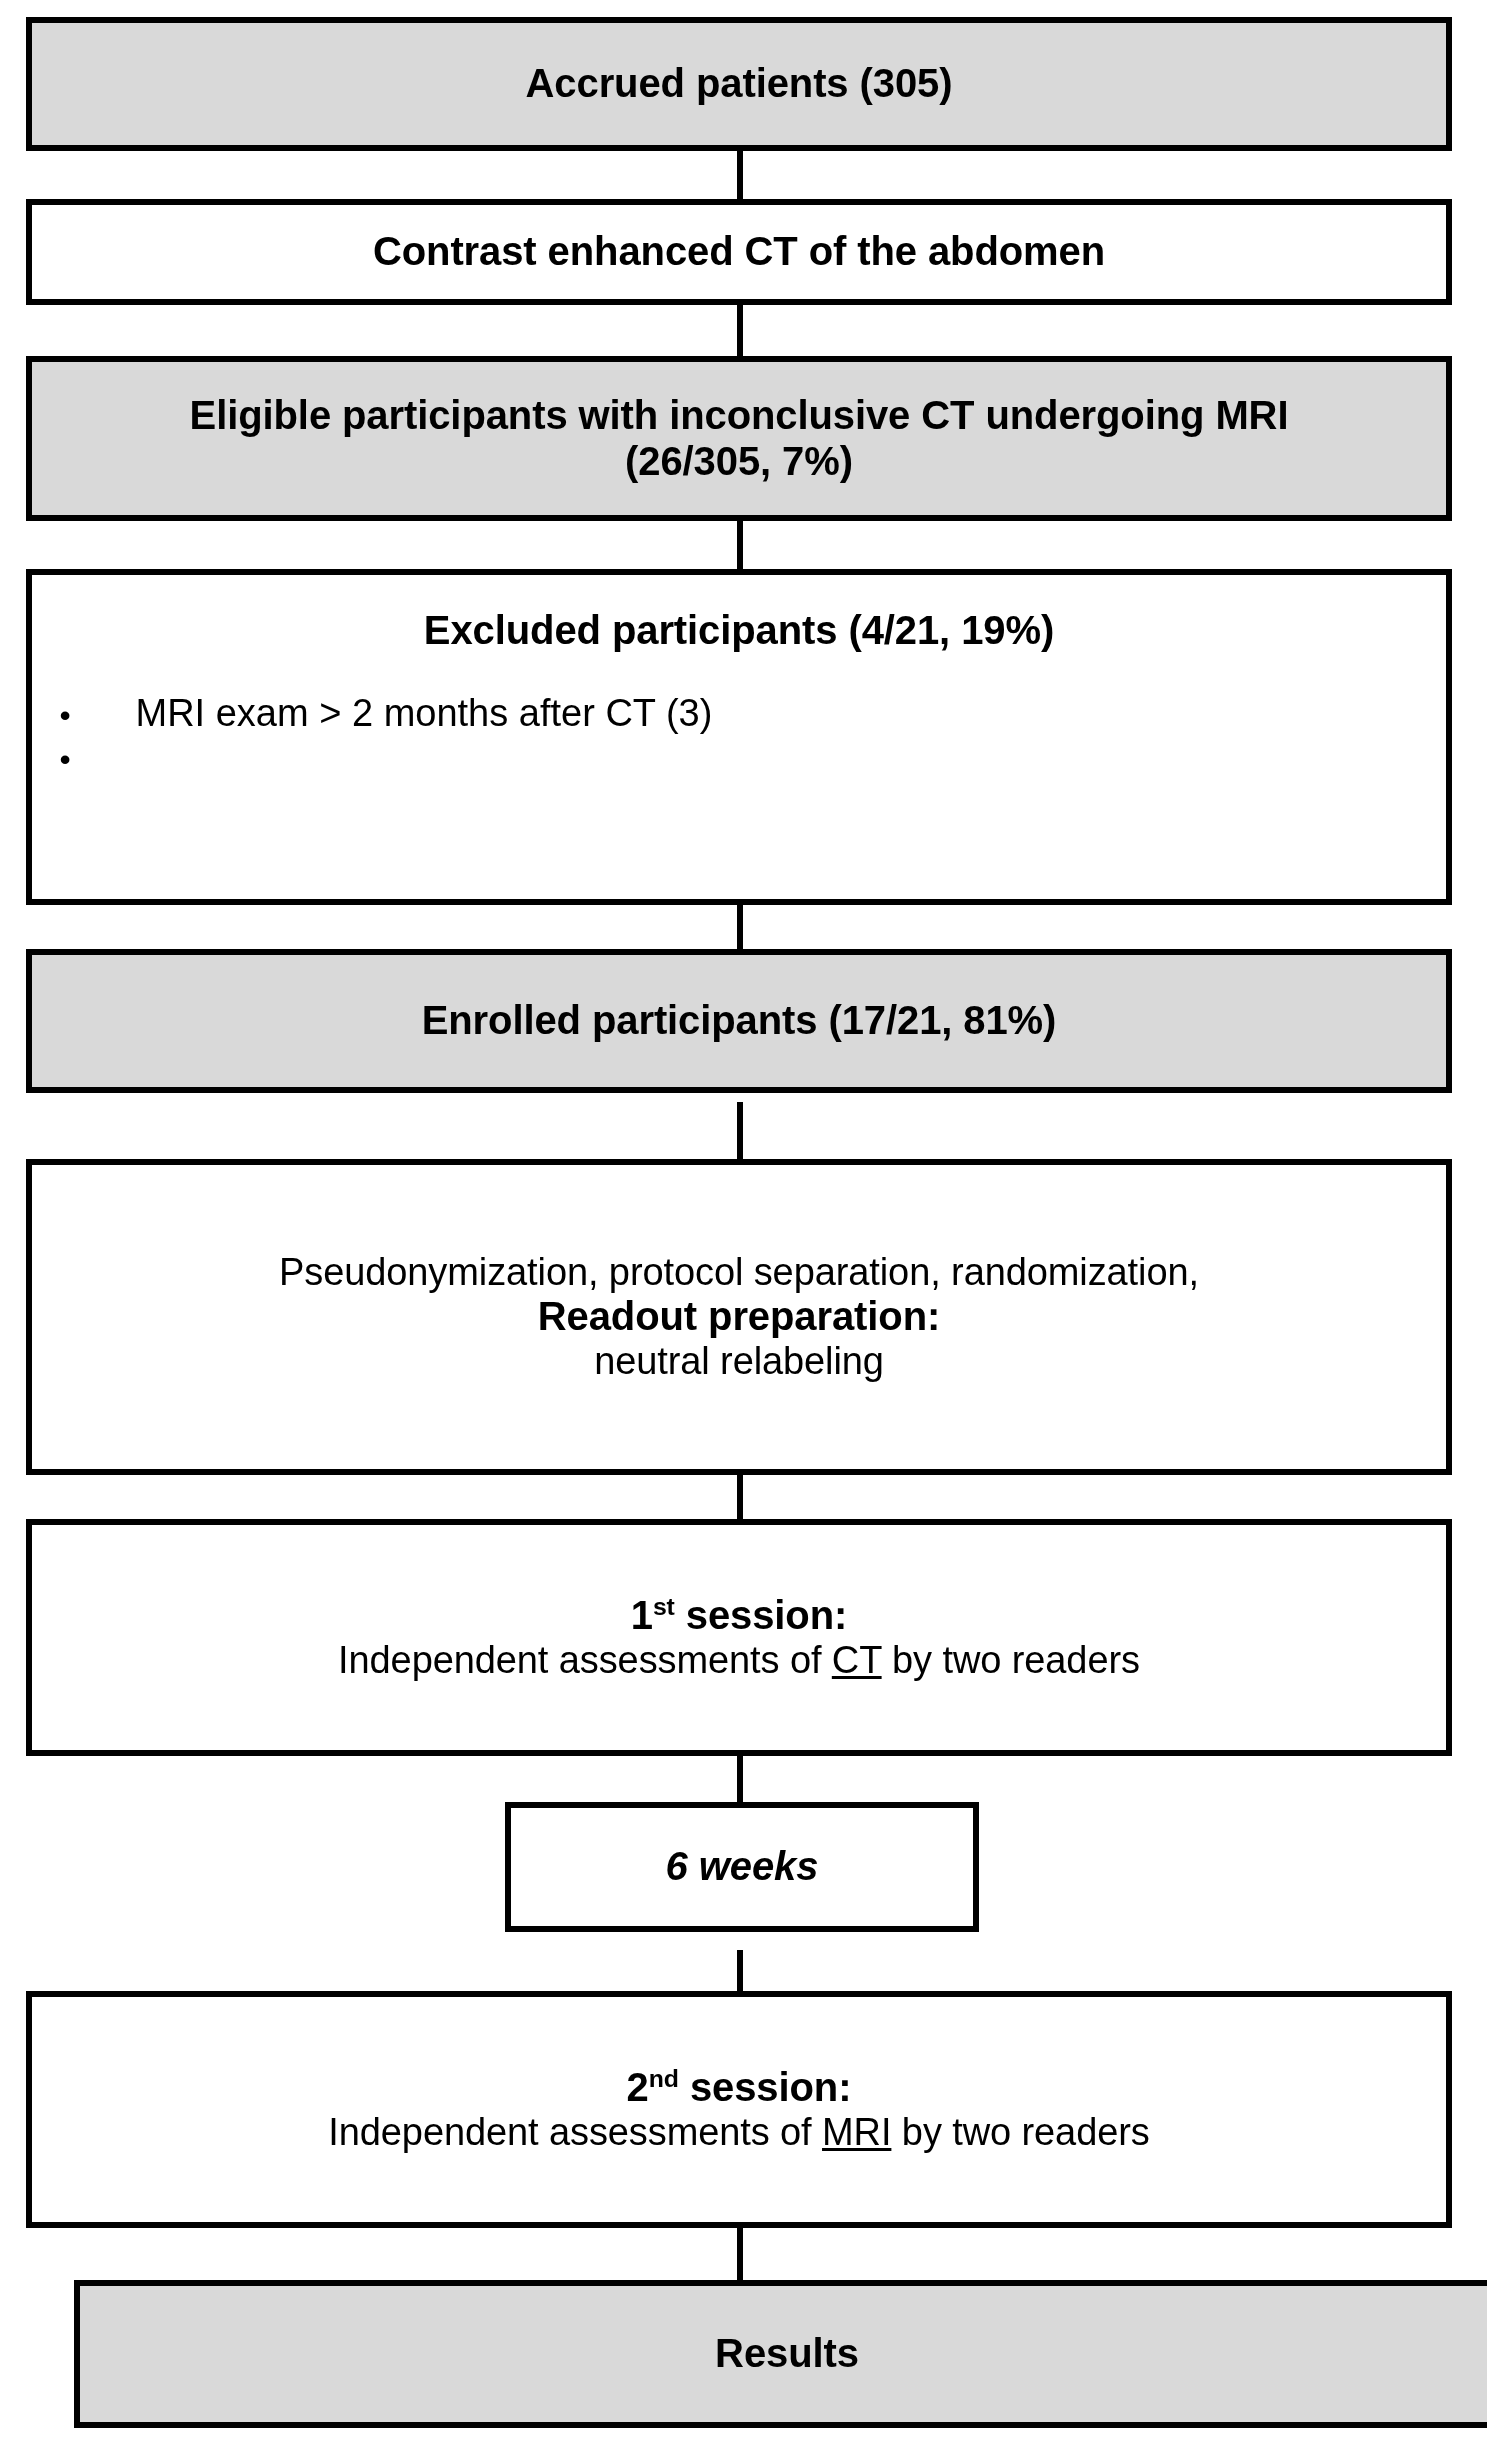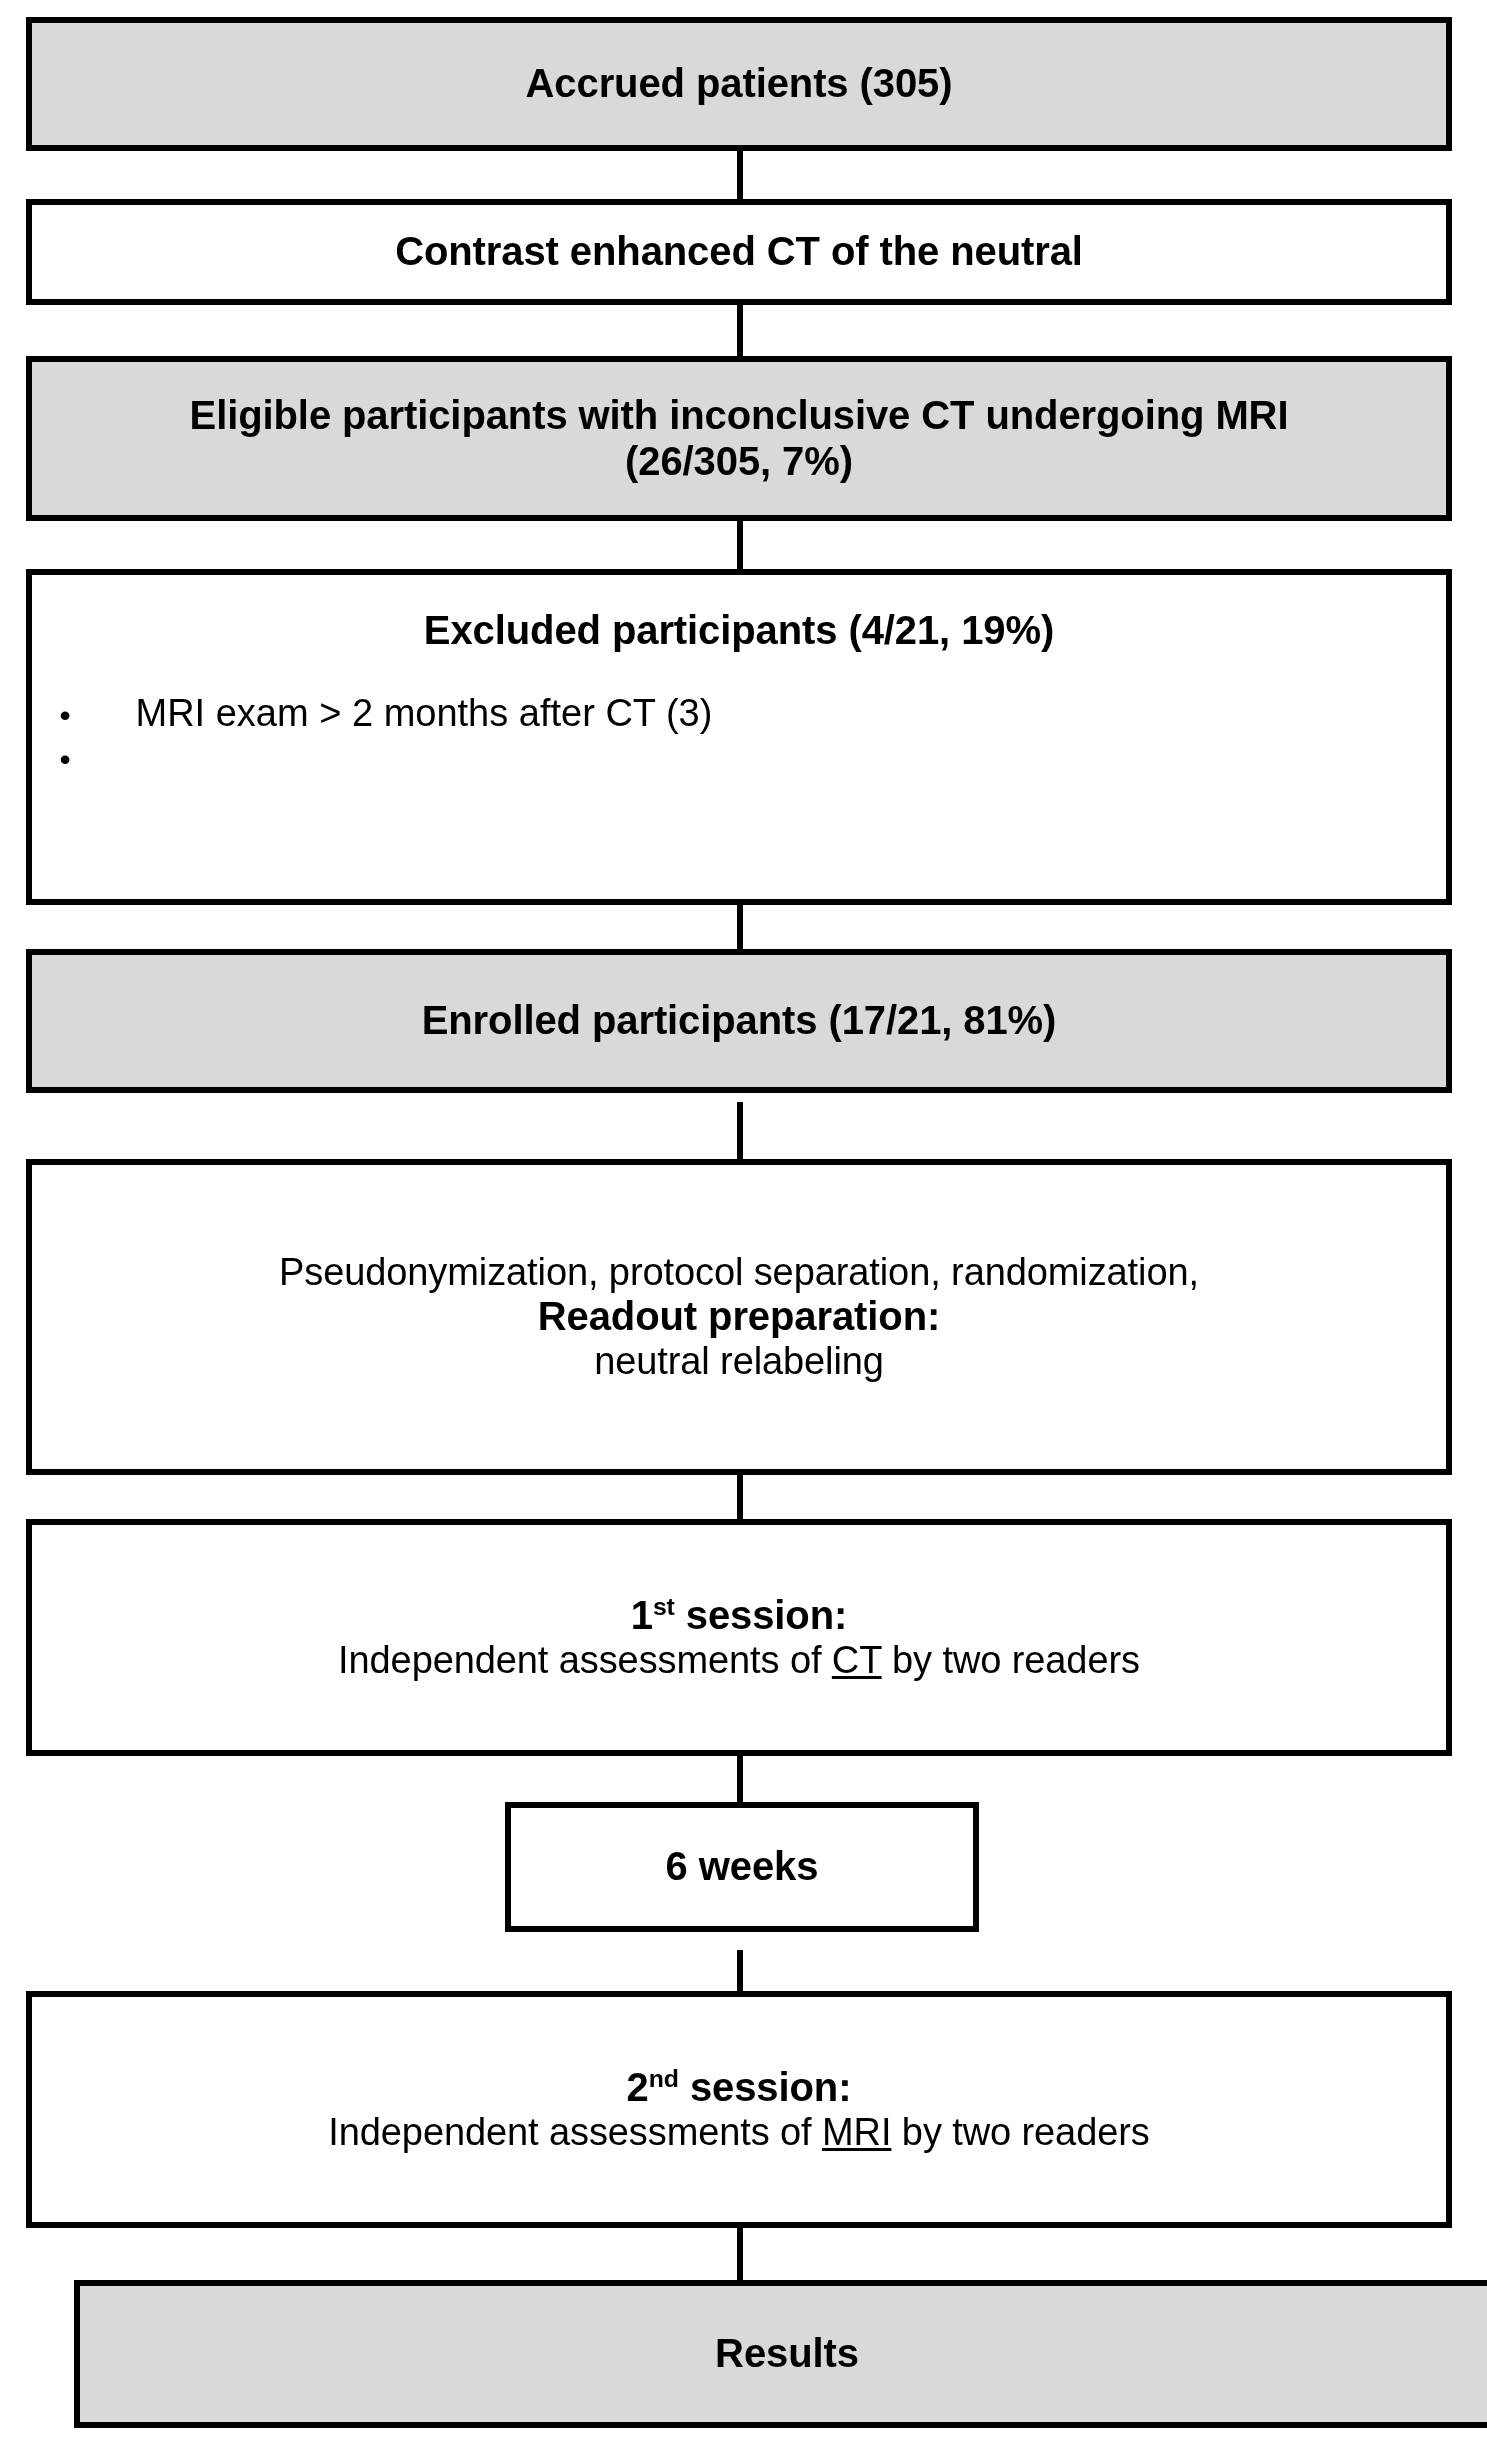--- a/index.html
+++ b/index.html
@@ -45,20 +45,21 @@
     justify-content: center;
     text-align: center;
     z-index: 2;
   }
   .node.shaded {
     background: #d9d9d9;
   }
   .node.narrow {
     left: 505px;
     width: 474px;
+    font-style: italic;
   }
 
   .line {
     display: block;
     line-height: 1.14;
     white-space: nowrap;
   }
   .bold {
     font-weight: bold;
   }
@@ -124,21 +125,21 @@
   <div class="connector" style="top:1466px;height:62px;"></div>
   <div class="connector" style="top:1754px;height:62px;"></div>
   <div class="connector" style="top:1950px;height:62px;"></div>
   <div class="connector" style="top:2228px;height:62px;"></div>
 
   <div class="node shaded" style="top:17px;height:134px;">
     <span class="line bold t58">Accrued patients (305)</span>
   </div>
 
   <div class="node" style="top:199px;height:106px;">
-    <span class="line bold t58">Contrast enhanced CT of the neutral</span>
+    <span class="line bold t58">Contrast enhanced CT of the abdomen</span>
   </div>
 
   <div class="node shaded" style="top:356px;height:165px;text-align:center;">
     <div class="stack">
       <span class="line bold t58">Eligible participants with inconclusive CT undergoing MRI</span>
       <span class="line bold t58">(26/305, 7%)</span>
     </div>
   </div>
 
   <div class="node" style="top:569px;height:336px;justify-content:flex-start;padding-top:33px;">

